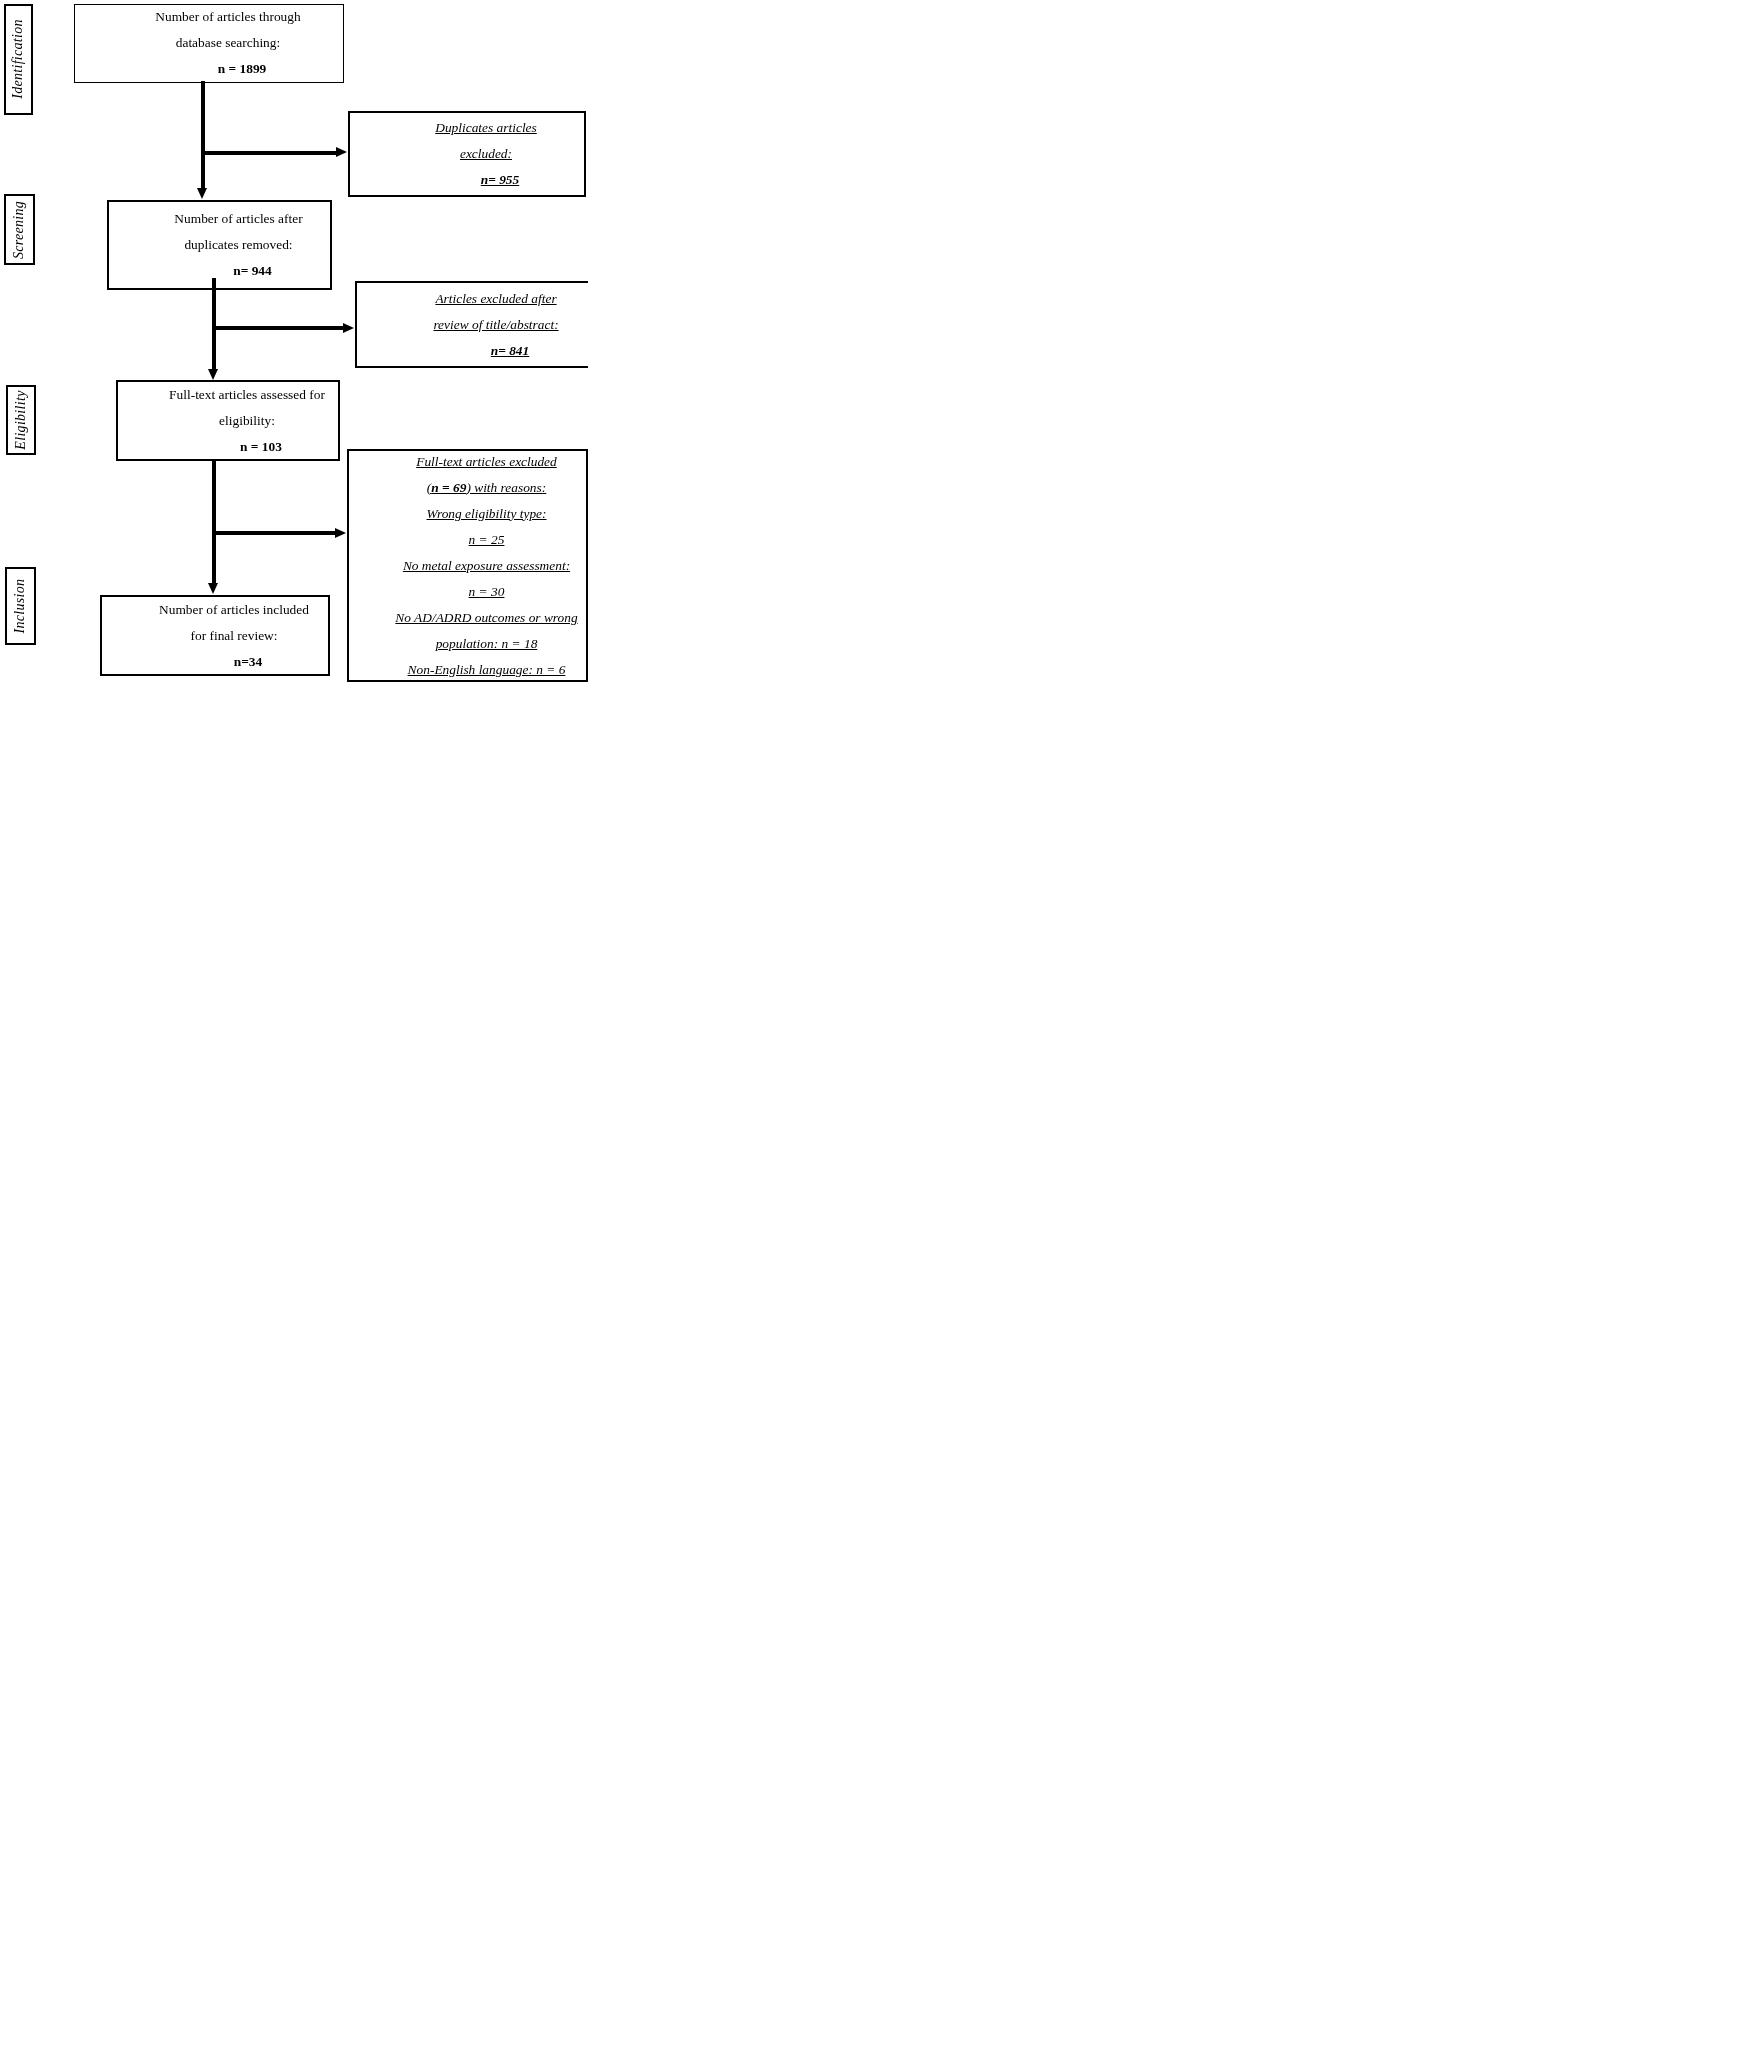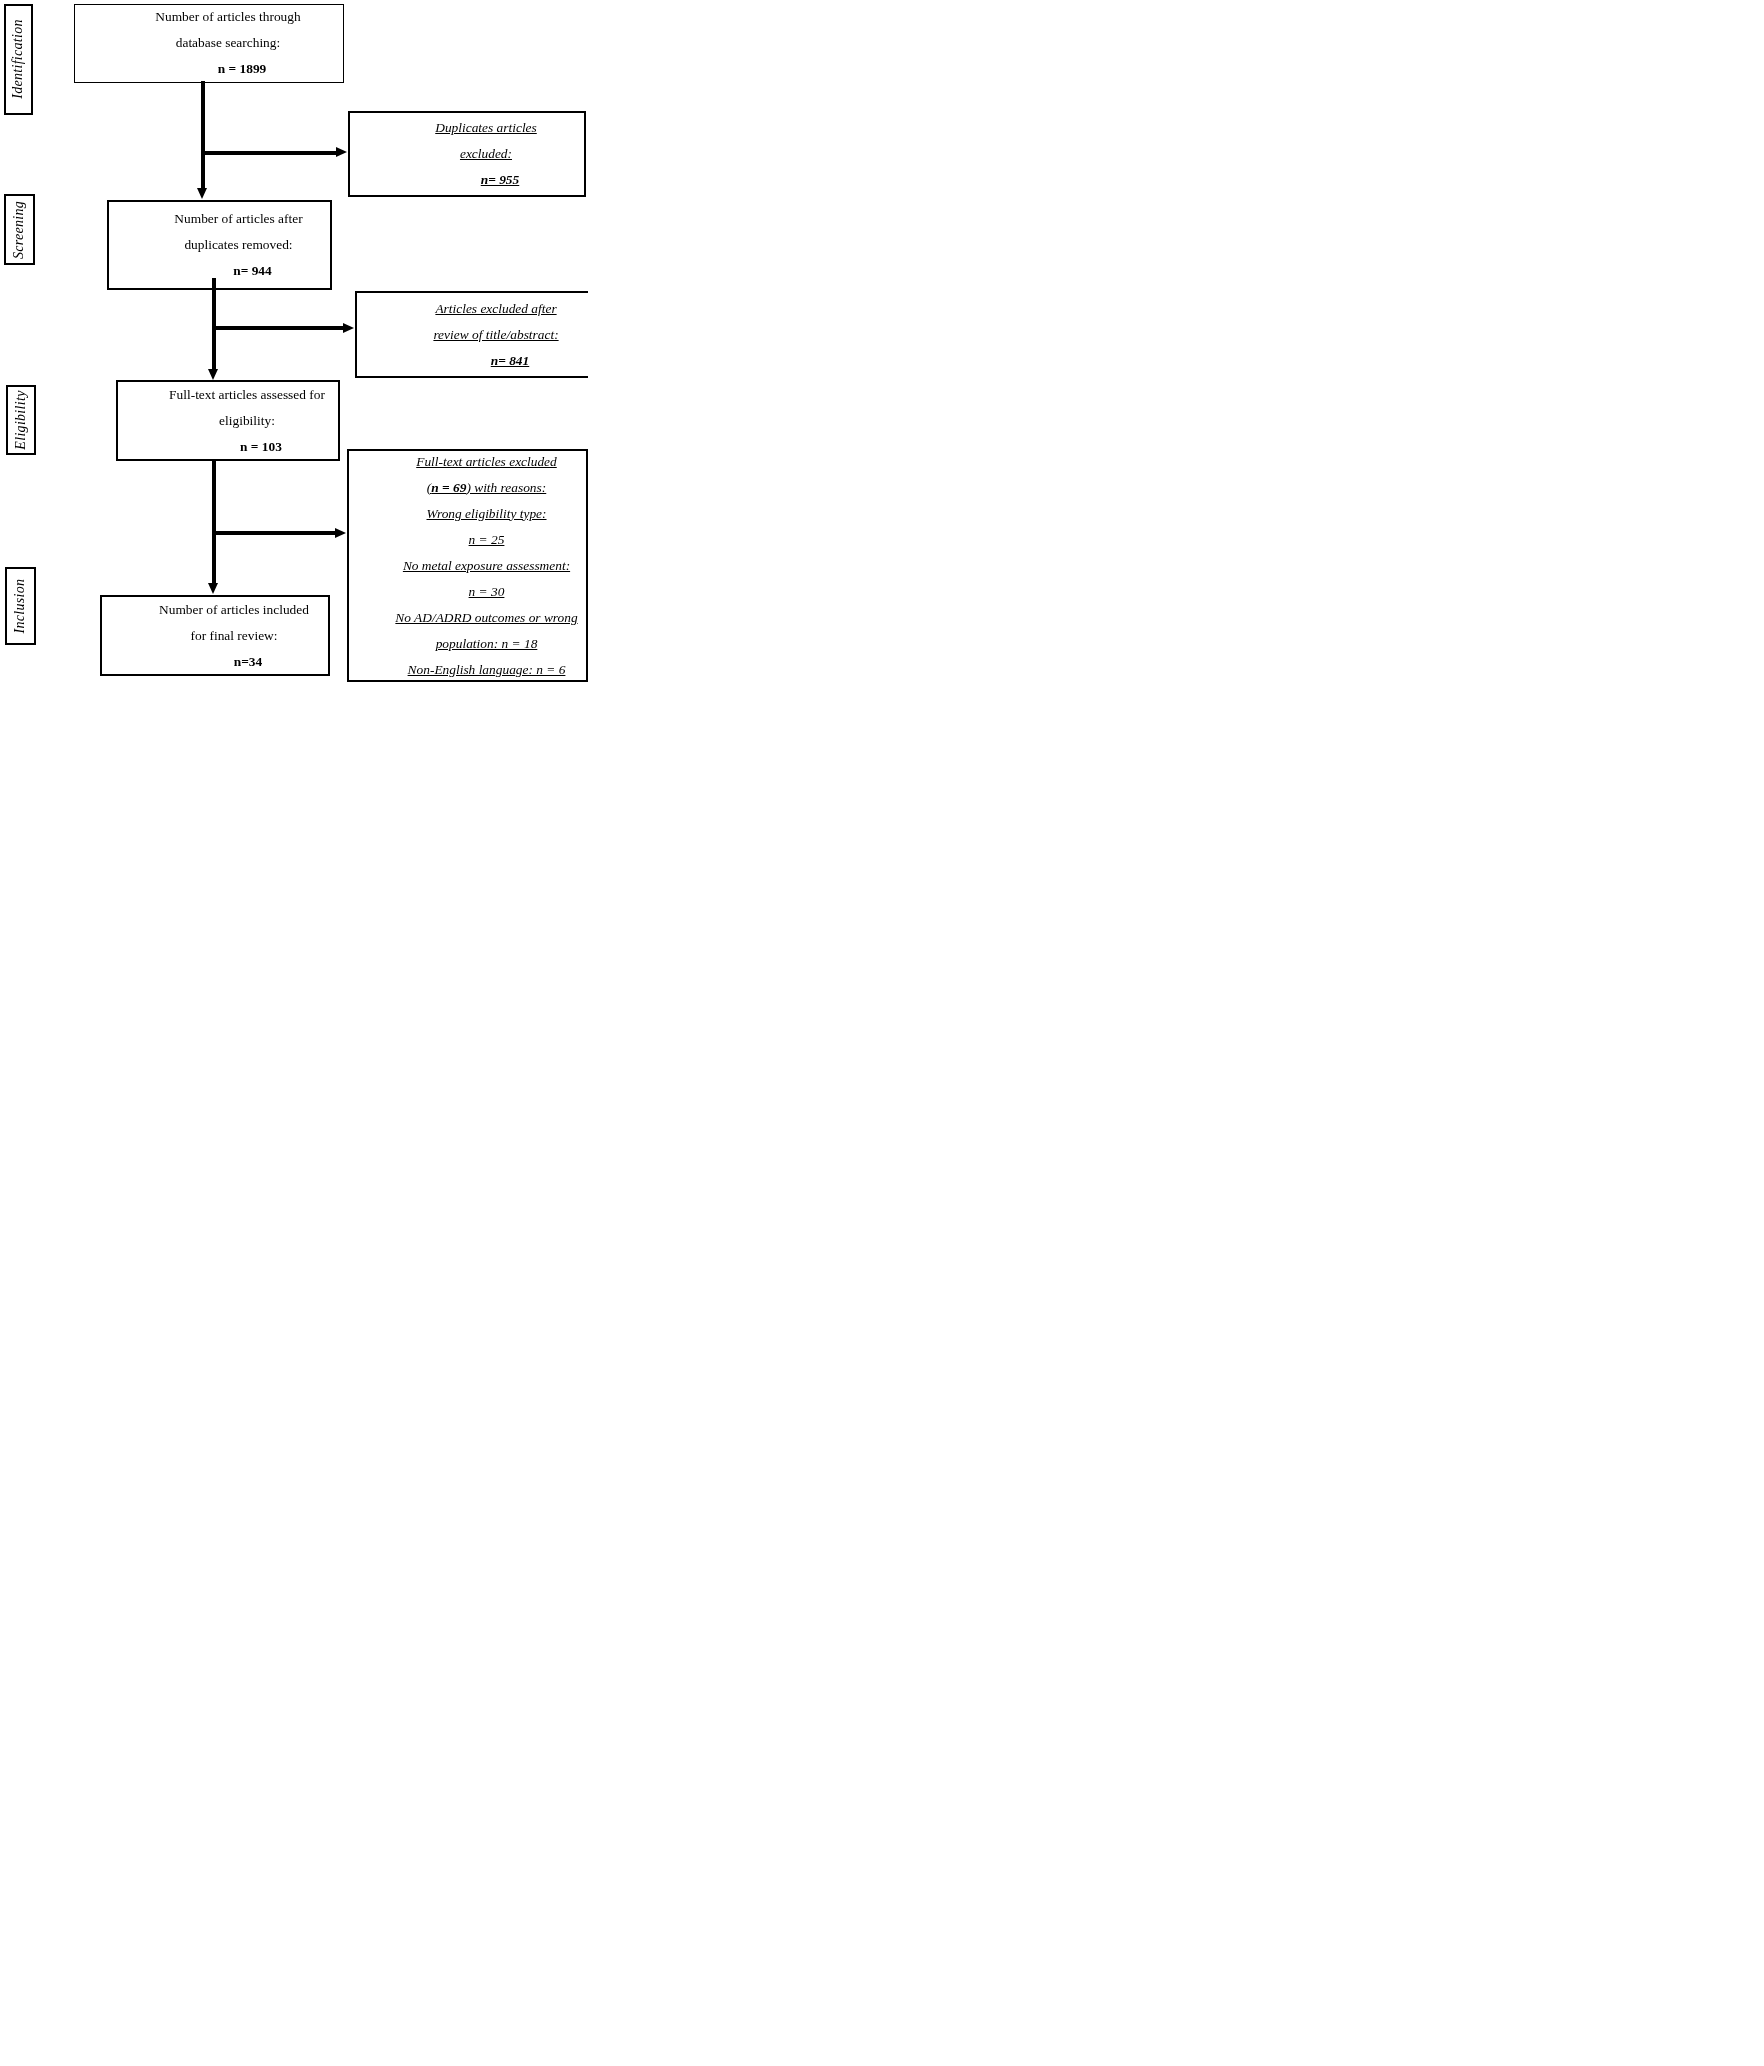--- a/index.html
+++ b/index.html
@@ -108,21 +108,21 @@
     <div class="bline">for final review:</div>
     <div class="bline count">n=34</div>
   </div>
 
   <div class="box side" style="left:348px; top:111px; width:238px; height:86px;">
     <div class="bline">Duplicates articles</div>
     <div class="bline">excluded:</div>
     <div class="bline count">n= 955</div>
   </div>
 
-  <div class="box side" style="left:355px; top:291px; width:244px; height:87px; border-width:2.7px;">
+  <div class="box side" style="left:355px; top:281px; width:244px; height:87px; border-width:2.7px;">
     <div class="bline">Articles excluded after</div>
     <div class="bline">review of title/abstract:</div>
     <div class="bline count">n= 841</div>
   </div>
 
   <div class="box side" style="left:347px; top:449px; width:241px; height:233px;">
     <div class="bline">Full-text articles excluded</div>
     <div class="bline"><span>(</span><span class="bold">n = 69</span><span>) with reasons:</span></div>
     <div class="bline">Wrong eligibility type:</div>
     <div class="bline">n = 25</div>

